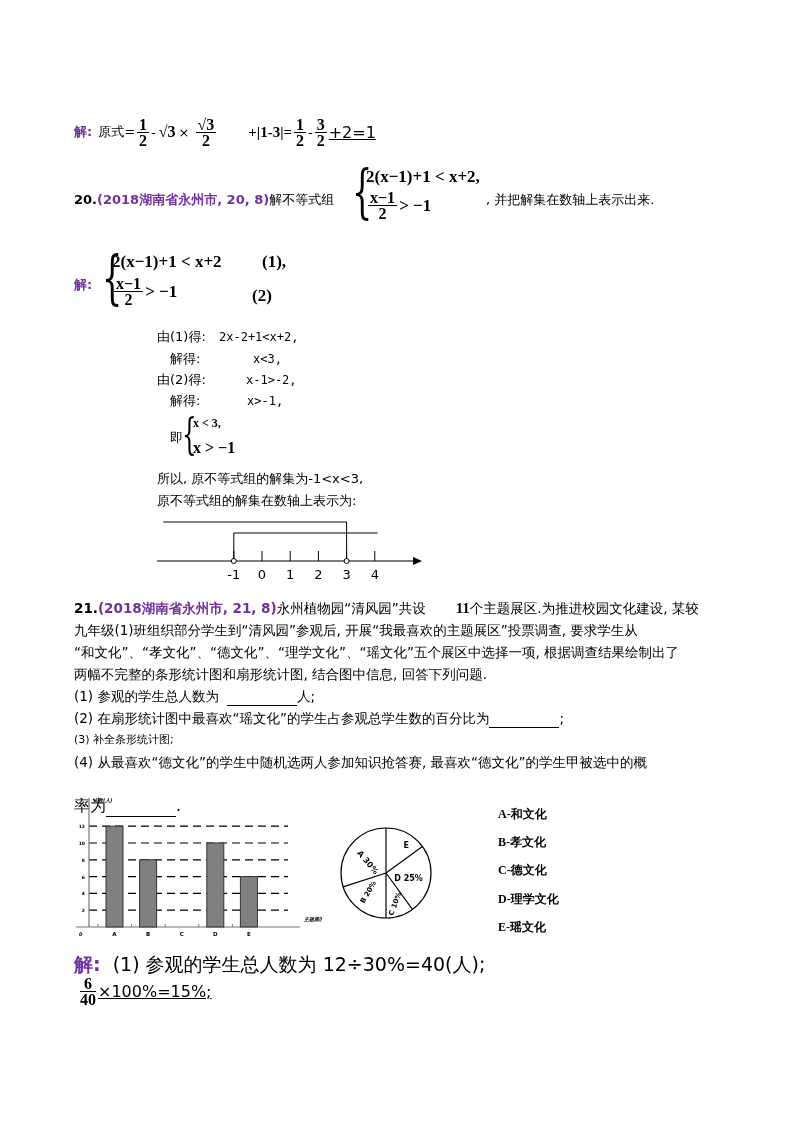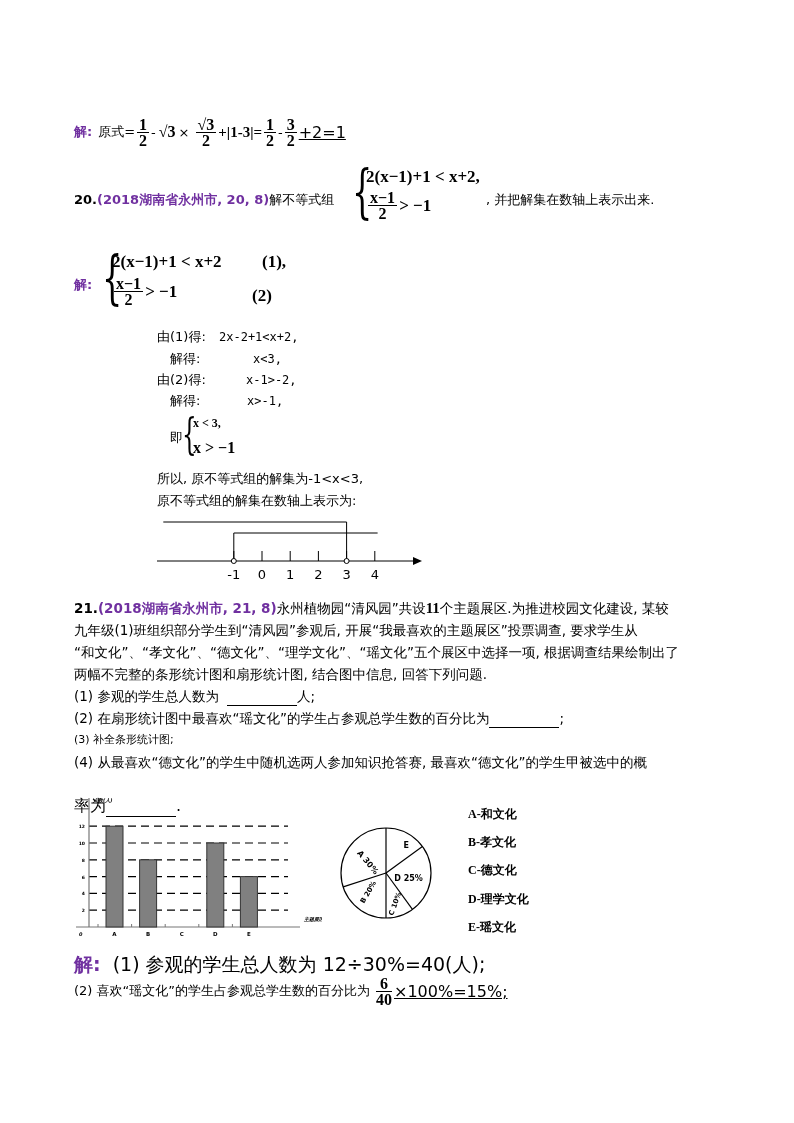--- a/index.html
+++ b/index.html
@@ -1,20 +1,20 @@
 <!DOCTYPE html>
 <html><head>
 <meta charset="utf-8">
 <style>
   html, body { margin:0; padding:0; background:#ffffff; }
   body { width:794px; height:1123px; position:relative; overflow:hidden;
          font-family:"DejaVu Sans", sans-serif; color:#000; font-size:13px; }
   .abs { position:absolute; white-space:nowrap; }
   .purple { color:#7030a0; font-weight:bold; }
-  .serifb { font-family:"Liberation Serif", "DejaVu Serif", serif; font-weight:bold; }
+  .serifb { font-family:"Liberation Serif", "DejaVu Serif", serif; font-weight:bold;margin-left:30px; }
   .frac { display:inline-block; vertical-align:middle; text-align:center; margin:0 2px; }
   .frac > span { display:block; line-height:15px; font-size:16px; }
   .frac > span.num { border-bottom:1.3px solid #000; padding:0 2px; }
   .small { font-size:16px;text-decoration:underline; }
   .brace-sys { position:absolute; }
   .brace { position:absolute; font-family:"DejaVu Serif", serif; font-weight:normal; }
   .sys-row { position:absolute; white-space:nowrap; font-family:"Liberation Serif", serif; font-weight:bold; font-size:17px; }
   .blank { display:inline-block; border-bottom:1px solid #000; height:14px; vertical-align:bottom; }
   .mono { font-family:"DejaVu Sans Mono", monospace; font-size:12px; }
   svg text { font-family:"DejaVu Sans", sans-serif; }
@@ -194,19 +194,18 @@
   <div class="abs serifb" style="top:56px; font-size:12px;">C-德文化</div>
   <div class="abs serifb" style="top:85px; font-size:12px;">D-理学文化</div>
   <div class="abs serifb" style="top:113px; font-size:12px;text-align:right;">E-瑶文化</div>
 </div>
 
 <div class="abs" style="left:74px; top:952px; font-size:19px;">
   <span class="purple">解:</span>
   <span style="margin-left:6px;">(1) 参观的学生总人数为 12÷30%=40(人);</span>
 </div>
 <div class="abs" style="left:74px; top:968px; font-size:13px; display:flex; align-items:center; height:46px;">
-  <span>(2) 喜欢“瑶文化”的学生占参观总学生数的百分比为</span>
   <span class="frac serifb" style="margin-left:6px;">
       <span class="num">6</span>
       <span>40</span>
     </span>
   <span class="small">×100%=15%;</span>
 </div>
 
 </body></html>

